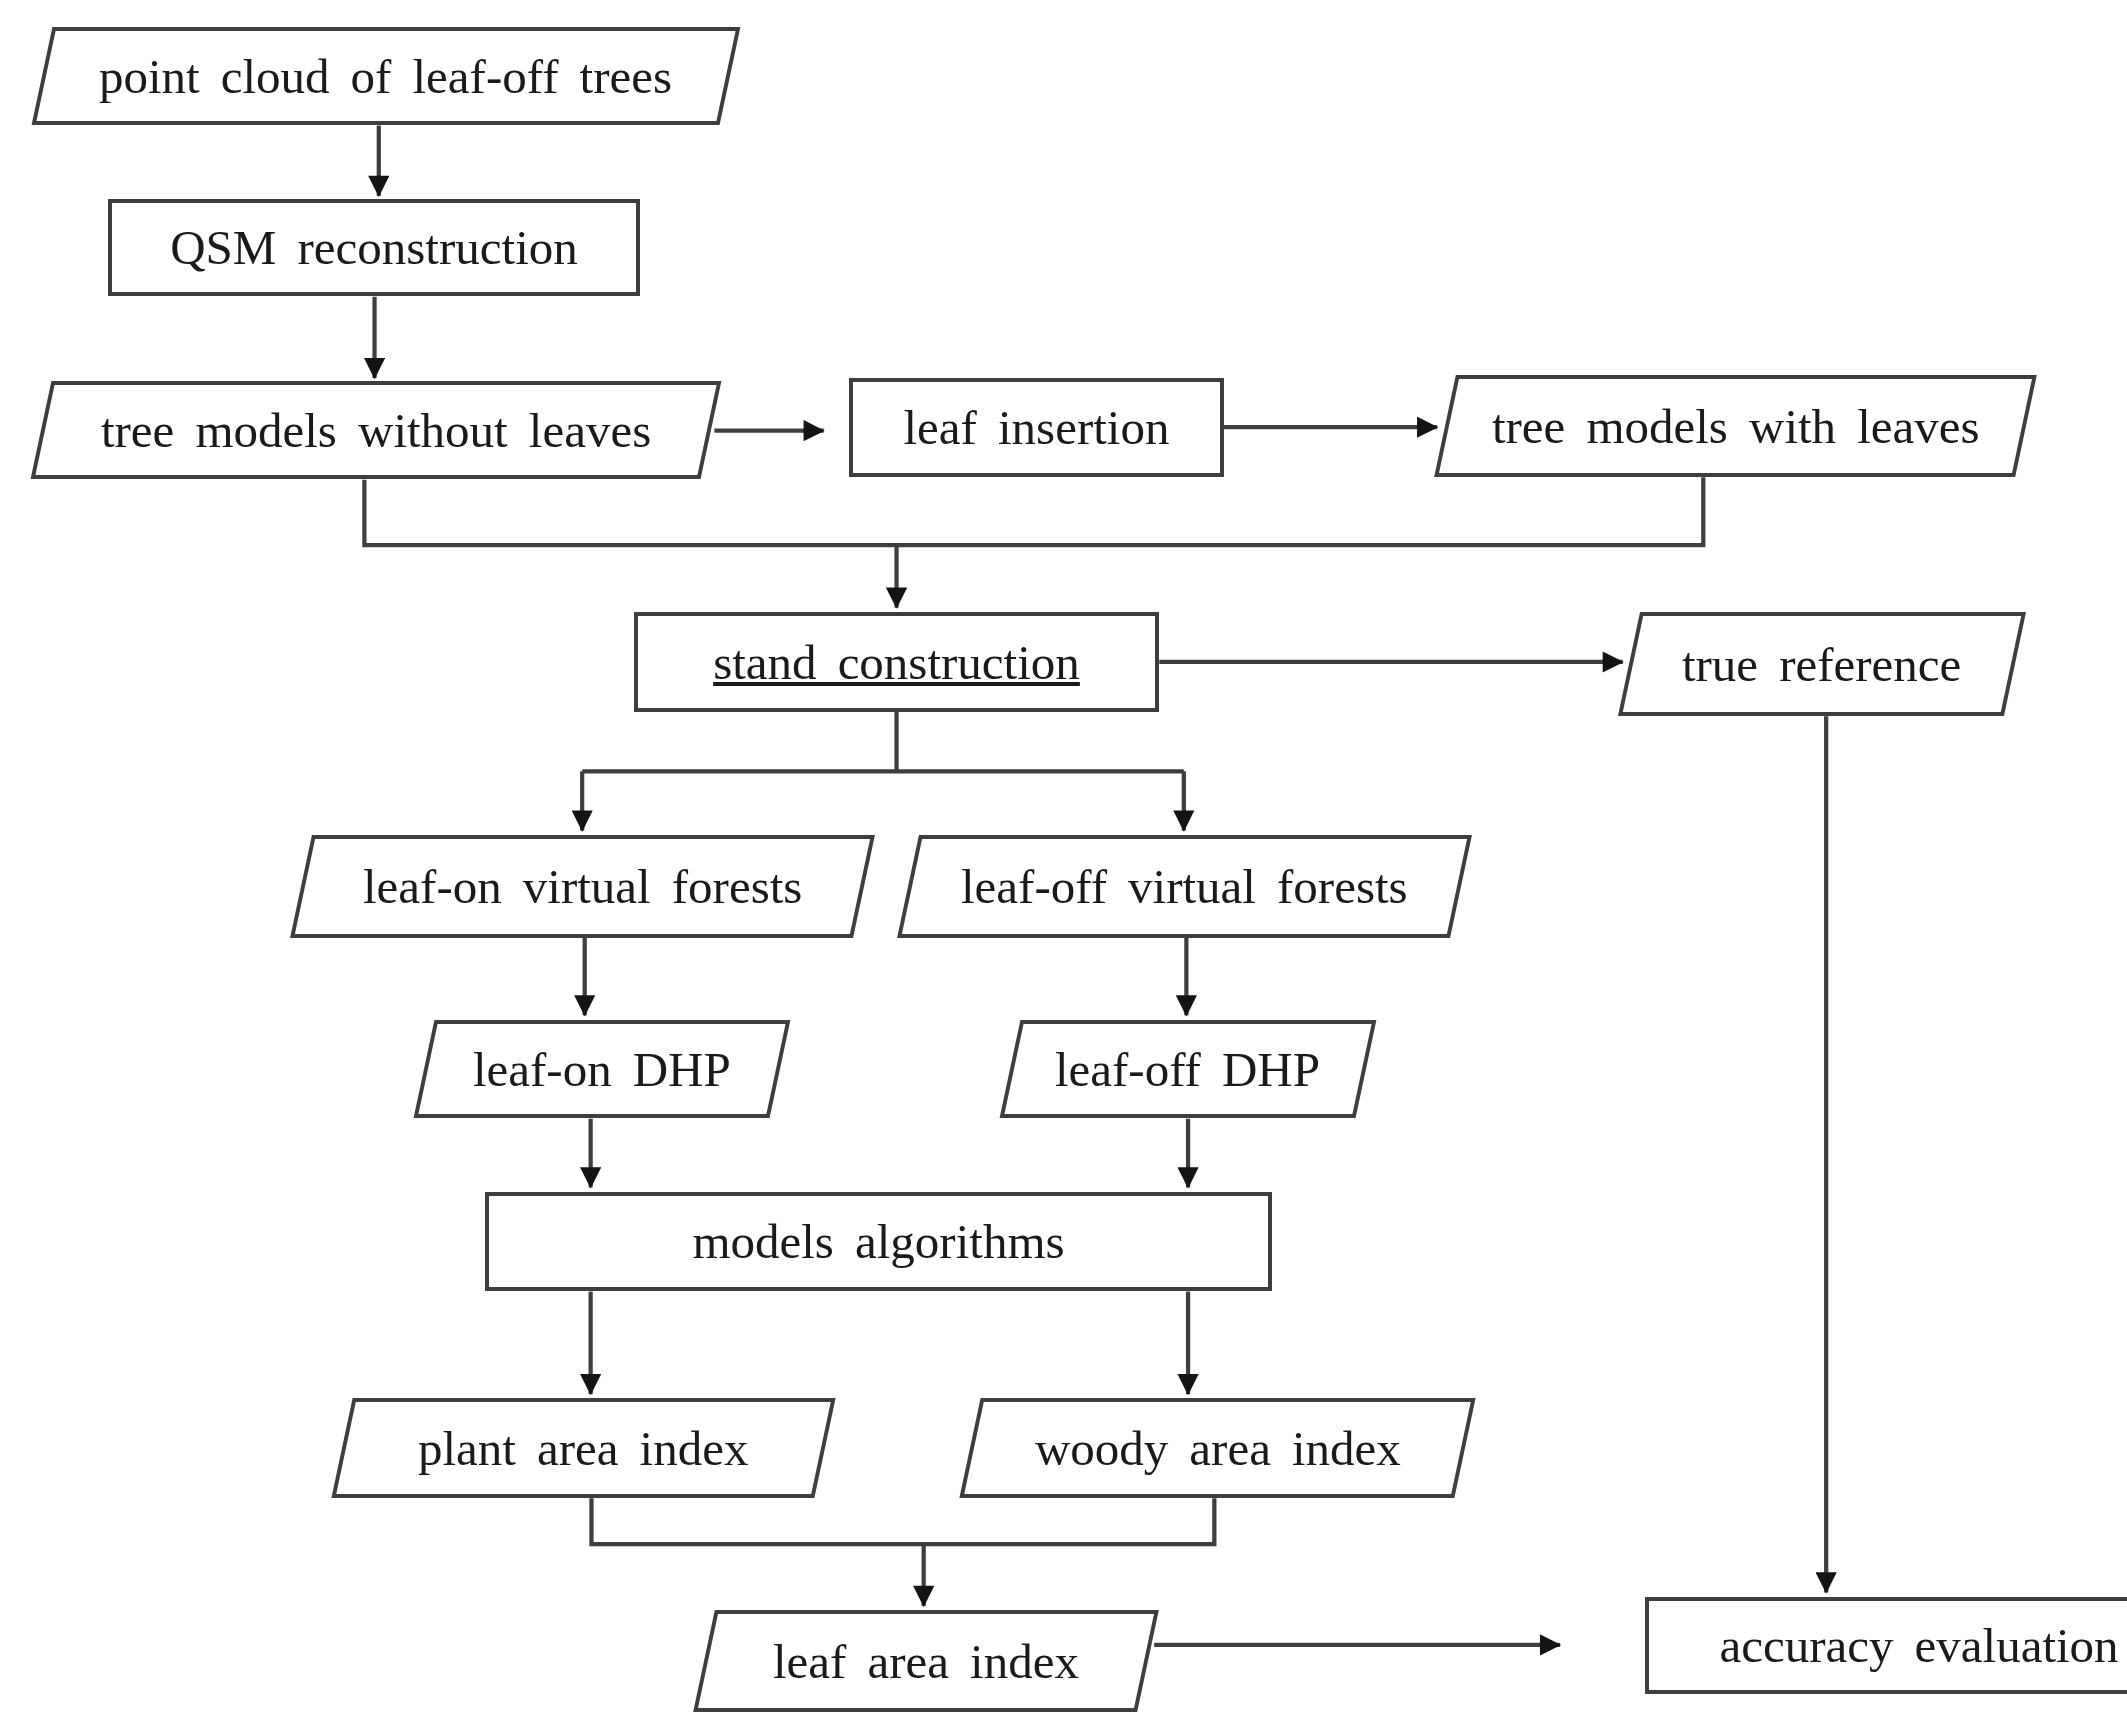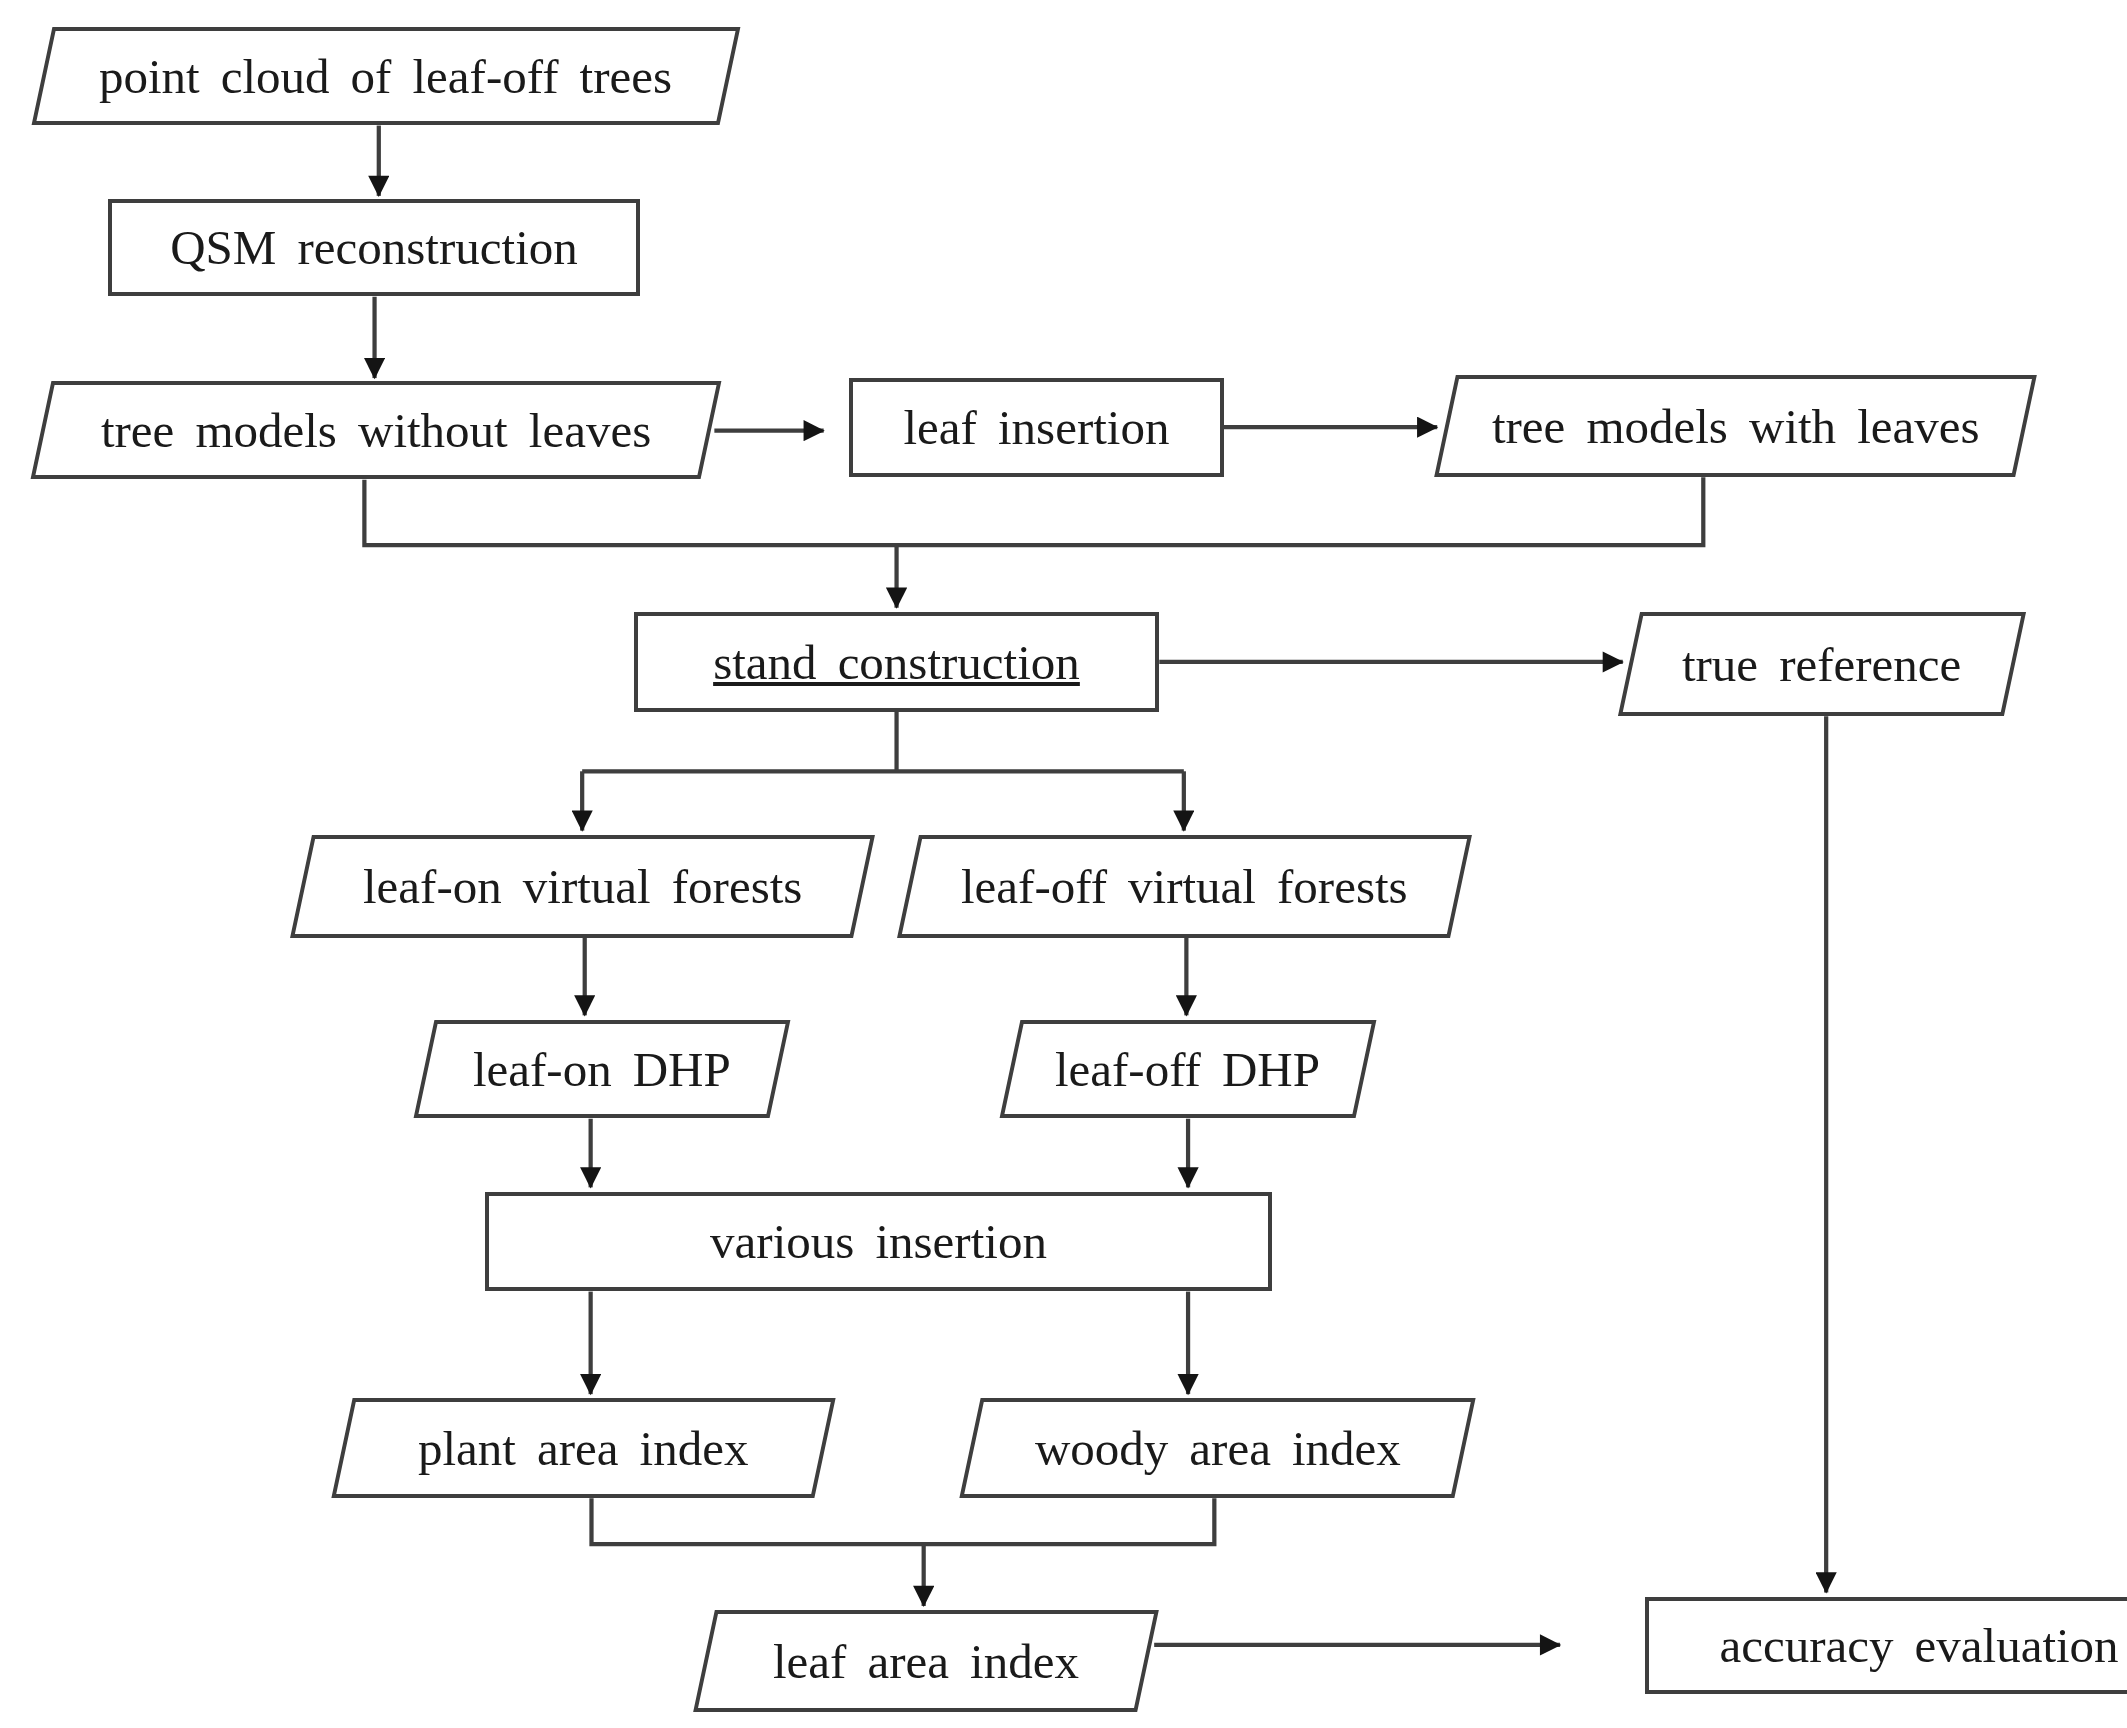--- a/index.html
+++ b/index.html
@@ -118,21 +118,21 @@
   <div class="node para" id="n-leafoffforests">
     <span class="lbl">leaf-off virtual forests</span>
   </div>
   <div class="node para" id="n-leafondhp">
     <span class="lbl">leaf-on DHP</span>
   </div>
   <div class="node para" id="n-leafoffdhp">
     <span class="lbl">leaf-off DHP</span>
   </div>
   <div class="node rect" id="n-various">
-    <span class="lbl">various insertion</span>
+    <span class="lbl">models algorithms</span>
   </div>
   <div class="node para" id="n-plant">
     <span class="lbl">plant area index</span>
   </div>
   <div class="node para" id="n-woody">
     <span class="lbl">woody area index</span>
   </div>
   <div class="node para" id="n-leafarea">
     <span class="lbl">leaf area index</span>
   </div>

